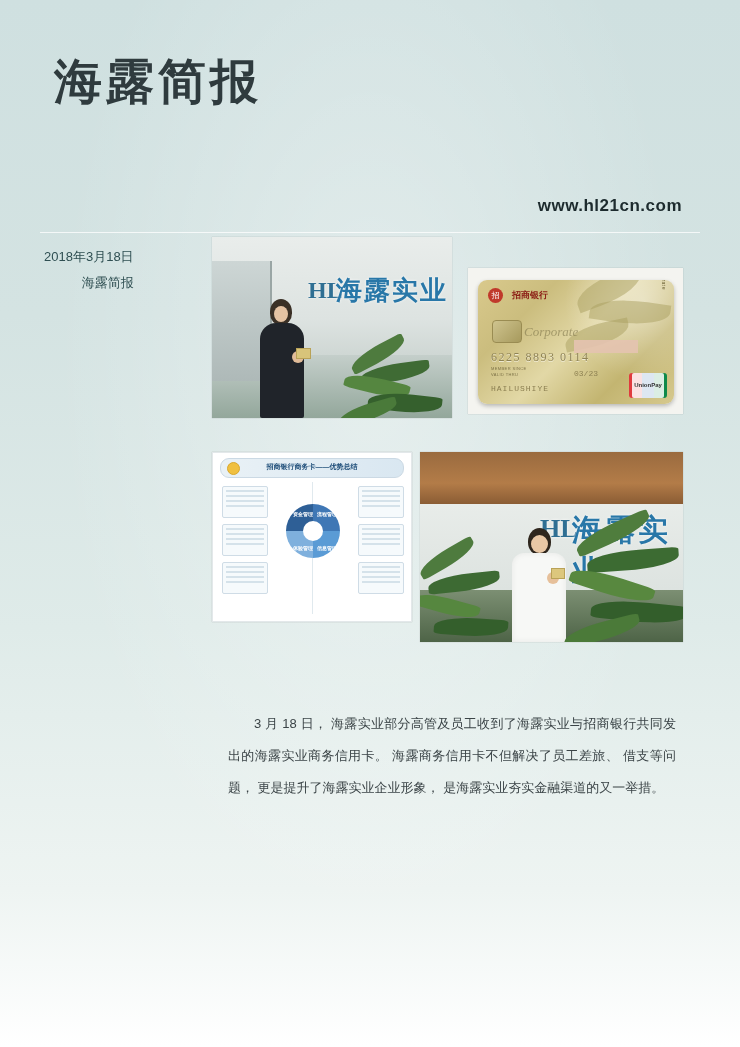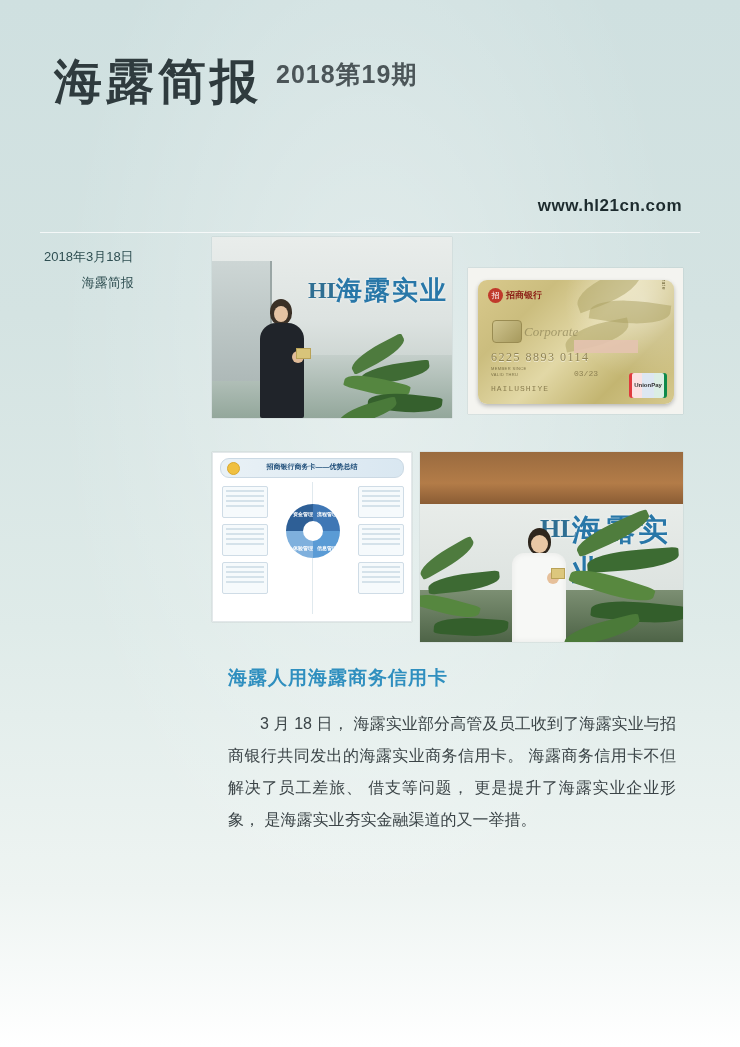--- a/index.html
+++ b/index.html
@@ -171,21 +171,21 @@
     border-radius: 70% 0 70% 0;
   }
   .cc-bankmark {
     position: absolute; left: 10px; top: 8px; display: flex; align-items: center;
   }
   .cc-bankmark .mk {
     width: 15px; height: 15px; border-radius: 50%;
     background: #c0392b; color: #fff; font-size: 8px; line-height: 15px; text-align: center;
   }
   .cc-bankmark .bn {
-    margin-left: 3px; font-size: 9px; color: #8c1f16; font-weight: bold;
+    margin-left: 9px; font-size: 9px; color: #8c1f16; font-weight: bold;
   }
   .cc-corp {
     position: absolute; right: 7px; top: 10px;
     font-size: 5px; color: #6d6336; letter-spacing: 0.5px;
     transform: rotate(90deg); transform-origin: right top;
   }
   .cc-chip {
     position: absolute; left: 14px; top: 40px; width: 28px; height: 21px;
     border-radius: 4px;
     background: linear-gradient(135deg, #cfc48f, #a79a5d);
@@ -335,36 +335,35 @@
     font-size: 19px;
     font-weight: bold;
     color: #2f8fbf;
     letter-spacing: 1px;
   }
   .article-body {
     position: absolute;
     left: 228px;
     top: 708px;
     width: 448px;
-    font-size: 16px;
+    font-size: 13px;
     line-height: 32px;
     color: #3b4447;
     text-align: justify;
     text-justify: inter-ideograph;
     text-indent: 2em;
   }
 </style>
 </head>
 <body>
 
 <div class="page">
 
   <div class="masthead">
     <div class="masthead-title">海露简报</div>
-    <div class="masthead-issue">2018第19期</div>
   </div>
 
   <div class="website">www.hl21cn.com</div>
 
   <div class="rule"></div>
 
   <div class="dateblock">
     <div>2018年3月18日</div>
     <div>海露简报</div>
   </div>
@@ -488,16 +487,15 @@
     </div>
     <div class="man-plant-r">
       <div class="leaf" style="left:10px; top:12px; width:80px; height:18px; transform:rotate(-24deg); background:#4f7d3d;"></div>
       <div class="leaf" style="left:24px; top:38px; width:92px; height:20px; transform:rotate(-4deg); background:#3c6b32;"></div>
       <div class="leaf" style="left:6px; top:64px; width:86px; height:19px; transform:rotate(18deg); background:#58883f;"></div>
       <div class="leaf" style="left:28px; top:90px; width:96px; height:20px; transform:rotate(6deg); background:#335e2b;"></div>
       <div class="leaf" style="left:0px; top:110px; width:78px; height:18px; transform:rotate(-14deg); background:#4b7a39;"></div>
     </div>
   </div>
 
-  <div class="article-title">海露人用海露商务信用卡</div>
   <div class="article-body">3 月 18 日， 海露实业部分高管及员工收到了海露实业与招商银行共同发出的海露实业商务信用卡。 海露商务信用卡不但解决了员工差旅、 借支等问题， 更是提升了海露实业企业形象， 是海露实业夯实金融渠道的又一举措。</div>
 
 </div>
 
 </body></html>

